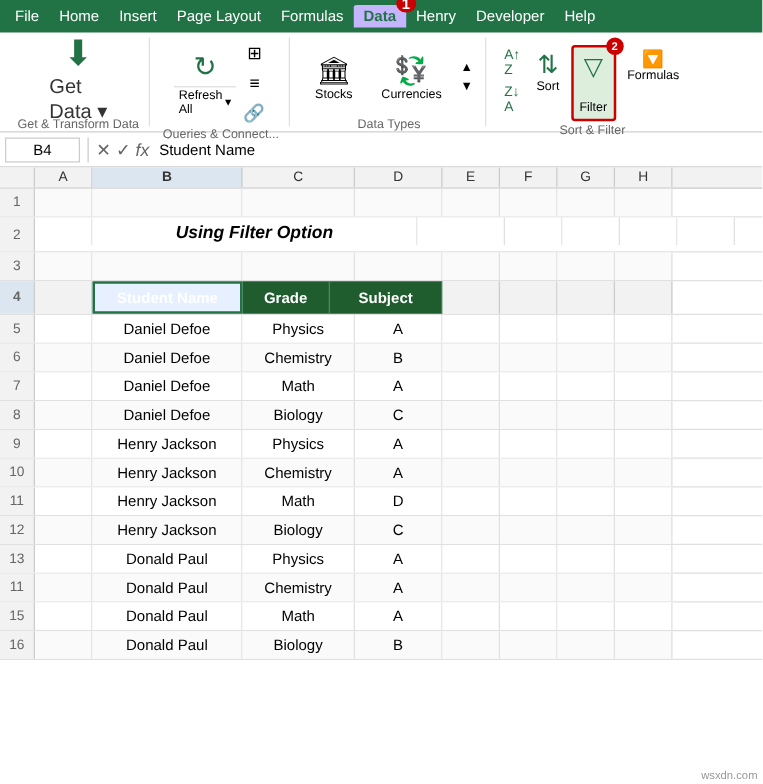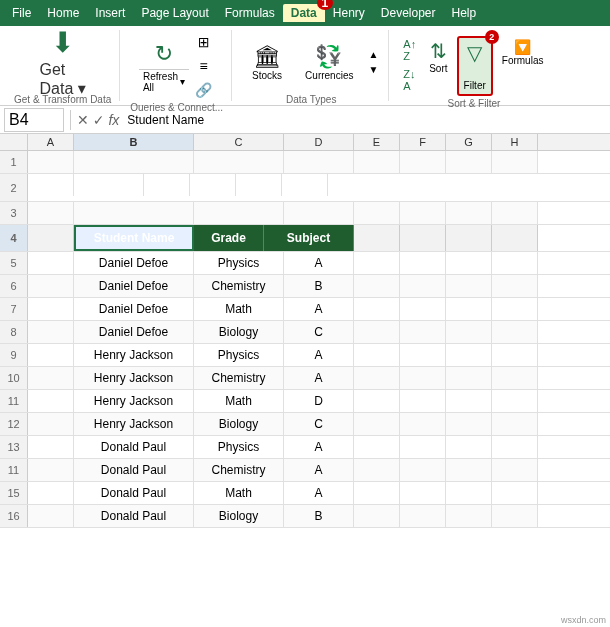--- a/index.html
+++ b/index.html
@@ -24,21 +24,21 @@
     .refresh-btn { display: flex; flex-direction: column; align-items: center; cursor: pointer; }
     .refresh-top { display: flex; flex-direction: column; align-items: center; padding: 2px 4px; border-radius: 3px 3px 0 0; }
     .refresh-bottom { display: flex; align-items: center; justify-content: center; padding: 1px 4px; border-top: 1px solid #ccc; font-size: 10px; gap: 2px; border-radius: 0 0 3px 3px; width: 100%; }
     .az-sort { display: flex; flex-direction: column; gap: 2px; }
     .az-btn { display: flex; align-items: center; gap: 2px; cursor: pointer; padding: 2px 4px; border-radius: 2px; font-size: 10px; }
     .sort-main { display: flex; flex-direction: column; align-items: center; cursor: pointer; padding: 3px 5px; border-radius: 3px; font-size: 10px; }
     .filter-btn-highlighted { display: flex; flex-direction: column; align-items: center; cursor: pointer; padding: 3px 5px; border-radius: 3px; font-size: 10px; background: #ddeedd; border: 2px solid #c00; }
 
     
     .formula-bar { display: flex; align-items: center; height: 28px; border-bottom: 1px solid #d0d0d0; padding: 0 4px; gap: 4px; }
-    .cell-ref { width: 60px; border: 1px solid #ccc; padding: 2px 4px; font-size: 16px; text-align: left; }
+    .cell-ref { width: 60px; border: 1px solid #ccc; padding: 2px 4px; font-size: 12px; text-align: center; }
     .formula-divider { width: 1px; height: 20px; background: #ccc; margin: 0 2px; }
     .formula-icons { display: flex; gap: 4px; color: #666; font-size: 14px; }
     .formula-input { flex: 1; border: none; outline: none; font-size: 12px; padding: 2px 4px; }
 
     
     .spreadsheet { display: flex; flex-direction: column; flex: 1; }
     .col-headers { display: flex; background: #f2f2f2; border-bottom: 1px solid #ccc; }
     .col-header { border-right: 1px solid #ccc; text-align: center; font-size: 11px; color: #333; padding: 2px 0; }
     .sheet-row { display: flex; border-bottom: 1px solid #e0e0e0; }
     .row-num { background: #f2f2f2; border-right: 1px solid #ccc; text-align: center; font-size: 11px; color: #666; display: flex; align-items: center; justify-content: center; min-width: 28px; }
@@ -73,21 +73,21 @@
   </style>
 </head>
 <body>
 
 <div class="menu-bar">
   <span>File</span>
   <span>Home</span>
   <span>Insert</span>
   <span>Page Layout</span>
   <span>Formulas</span>
-  <span style="background:#fef9c3; color:#217346; border-radius:2px 2px 0 0; font-weight:bold; position:relative;">
+  <span style="background:#c4b5fd; color:#217346; border-radius:2px 2px 0 0; font-weight:bold; position:relative;">
     Data
     <span class="circle-badge data-circle">1</span>
   </span>
   <span>Henry</span>
   <span>Developer</span>
   <span>Help</span>
 </div>
 
 <div class="toolbar">
 
@@ -213,20 +213,21 @@
     <div class="cell cell-d"></div>
     <div class="cell cell-e"></div>
     <div class="cell cell-f"></div>
     <div class="cell cell-g"></div>
     <div class="cell cell-h"></div>
   </div>
 
   <div class="sheet-row data-row title-row" style="height:28px;">
     <div class="row-num">2</div>
     <div class="cell cell-a"></div>
+    <div class="cell cell-b" style="font-weight:bold; font-style:italic; font-size:14px; min-width:260px; justify-content:center;">Using Filter Option</div>
     <div class="cell cell-d"></div>
     <div class="cell cell-e"></div>
     <div class="cell cell-f"></div>
     <div class="cell cell-g"></div>
     <div class="cell cell-h"></div>
   </div>
 
   <div class="sheet-row data-row">
     <div class="row-num">3</div>
     <div class="cell cell-a"></div>

